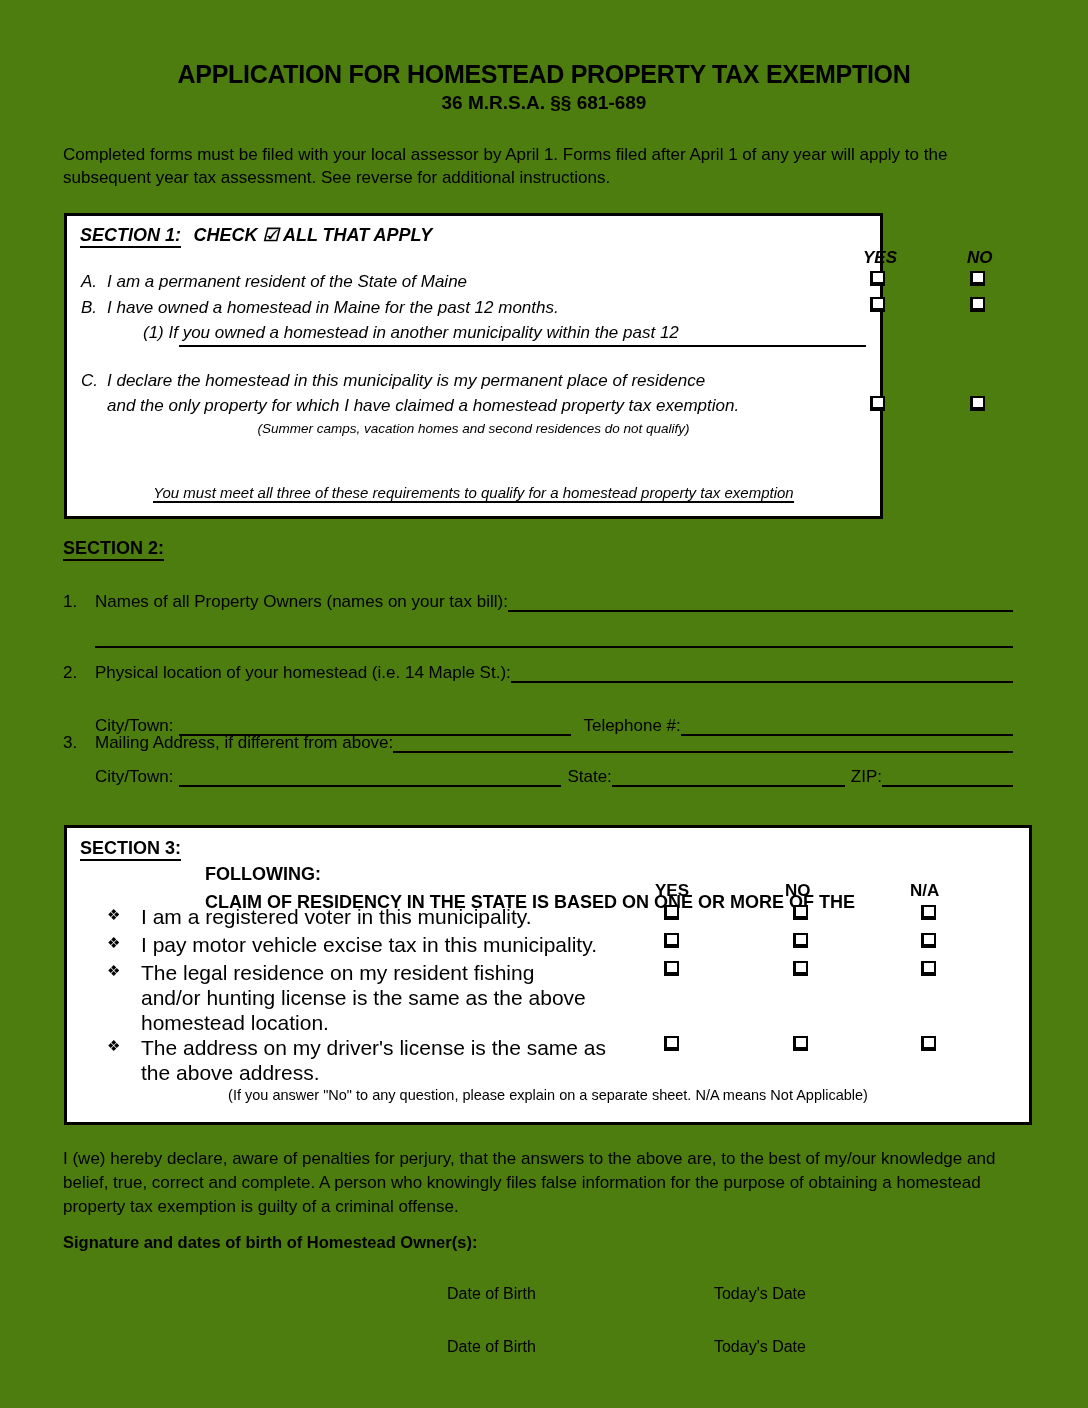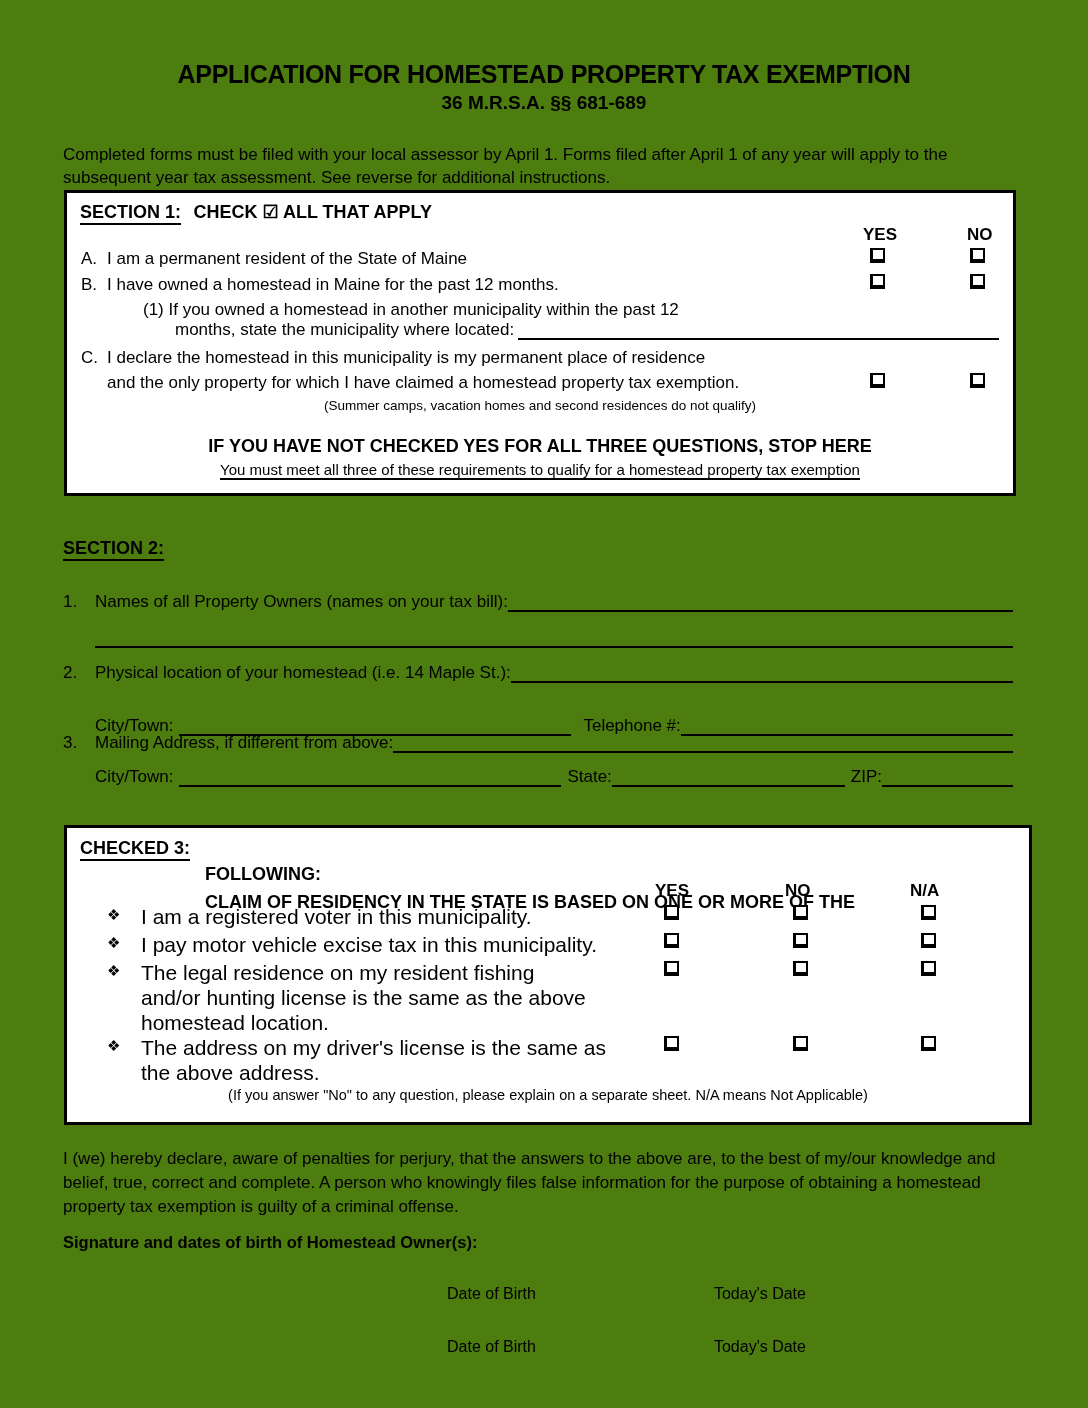--- a/index.html
+++ b/index.html
@@ -15,21 +15,21 @@
   }
   .subtitle {
     position:absolute; top:92px; left:0; width:100%; text-align:center;
     font-size:19px; font-weight:bold;
   }
   .intro {
     position:absolute; top:143px; left:63px; width:948px;
     font-size:17px; line-height:23px;
   }
   .box { position:absolute; border:3px solid #000; background:#fff; }
-  #s1-box { top:190px; left:64px; width:952px; height:306px; }
+  #s1-box { top:213px; left:64px; width:819px; height:306px;font-style:italic; }
   #s3-box { top:825px; left:64px; width:968px; height:300px; }
   .sec-label { font-weight:bold; font-size:18px; border-bottom:2px solid #000; display:inline-block; padding-bottom:0px; }
   .sec-head { font-weight:bold; font-size:18px; }
   .abs { position:absolute; }
   .row-text { font-size:17px; white-space:nowrap; }
   .item-letter { display:inline-block; width:26px; }
   .colhead { position:absolute; font-weight:bold; font-size:17px; }
   .cb {
     position:absolute; width:15px; height:15px; background:#fff;
     border-style:solid; border-color:#000; border-width:2px 2px 4px 3px;
@@ -74,34 +74,32 @@
     <span class="cb" style="top:55px; left:903px;"></span>
 
     <div class="row-text abs" style="top:82px; left:14px;">
       <span class="item-letter">B.</span><span>I have owned a homestead in Maine for the past 12 months.</span>
     </div>
     <span class="cb" style="top:81px; left:803px;"></span>
     <span class="cb" style="top:81px; left:903px;"></span>
 
     <div class="row-text abs" style="top:107px; left:76px;">(1)  If you owned a homestead in another municipality within the past 12</div>
     <div class="flexline" style="top:127px; left:108px; right:14px;">
-      <span class="row-text">months, state the municipality where located:</span>
       <span class="grow" style="margin-left:4px;"></span>
     </div>
 
     <div class="row-text abs" style="top:155px; left:14px;">
       <span class="item-letter">C.</span><span>I declare the homestead in this municipality is my permanent place of residence</span>
     </div>
     <div class="row-text abs" style="top:180px; left:40px;">and the only property for which I have claimed a homestead property tax exemption.</div>
     <span class="cb" style="top:180px; left:803px;"></span>
     <span class="cb" style="top:180px; left:903px;"></span>
 
     <div class="abs center small-note" style="top:205px;">(Summer camps, vacation homes and second residences do not qualify)</div>
 
-    <div class="abs center stop1" style="top:243px;">IF YOU HAVE NOT CHECKED YES FOR ALL THREE QUESTIONS, STOP HERE</div>
     <div class="abs center" style="top:268px;">
       <span class="underline-thick stop2">You must meet all three of these requirements to qualify for a homestead property tax exemption</span>
     </div>
   </div>
 
   <div class="abs" style="top:538px; left:63px;">
     <span class="sec-label">SECTION 2:</span>
   </div>
 
   <div class="flexline" style="top:592px; left:63px; width:950px;">
@@ -134,21 +132,21 @@
     <span class="row-text">City/Town:</span>
     <span class="fixed" style="width:382px; margin-left:6px;"></span>
     <span class="row-text" style="margin-left:6px;">State:</span>
     <span class="fixed" style="width:233px;"></span>
     <span class="row-text" style="margin-left:6px;">ZIP:</span>
     <span class="grow"></span>
   </div>
 
   <div class="box" id="s3-box">
     <div class="abs" style="top:10px; left:13px;">
-      <span class="sec-label">CHECKED 3:</span>
+      <span class="sec-label">SECTION 3:</span>
     </div>
     <div class="sec-head abs" style="top:20px; left:138px;margin-top:44px;">CLAIM OF RESIDENCY IN THE STATE IS BASED ON ONE OR MORE OF THE</div>
     <div class="sec-head abs" style="top:36px; left:138px;">FOLLOWING:</div>
 
     <div class="colhead" style="top:53px; left:588px;">YES</div>
     <div class="colhead" style="top:53px; left:718px;">NO</div>
     <div class="colhead" style="top:53px; left:843px;">N/A</div>
 
     <span class="bullet" style="top:78px; left:40px;">❖</span>
     <div class="s3-text" style="top:76px; left:74px;">I am a registered voter in this municipality.</div>

